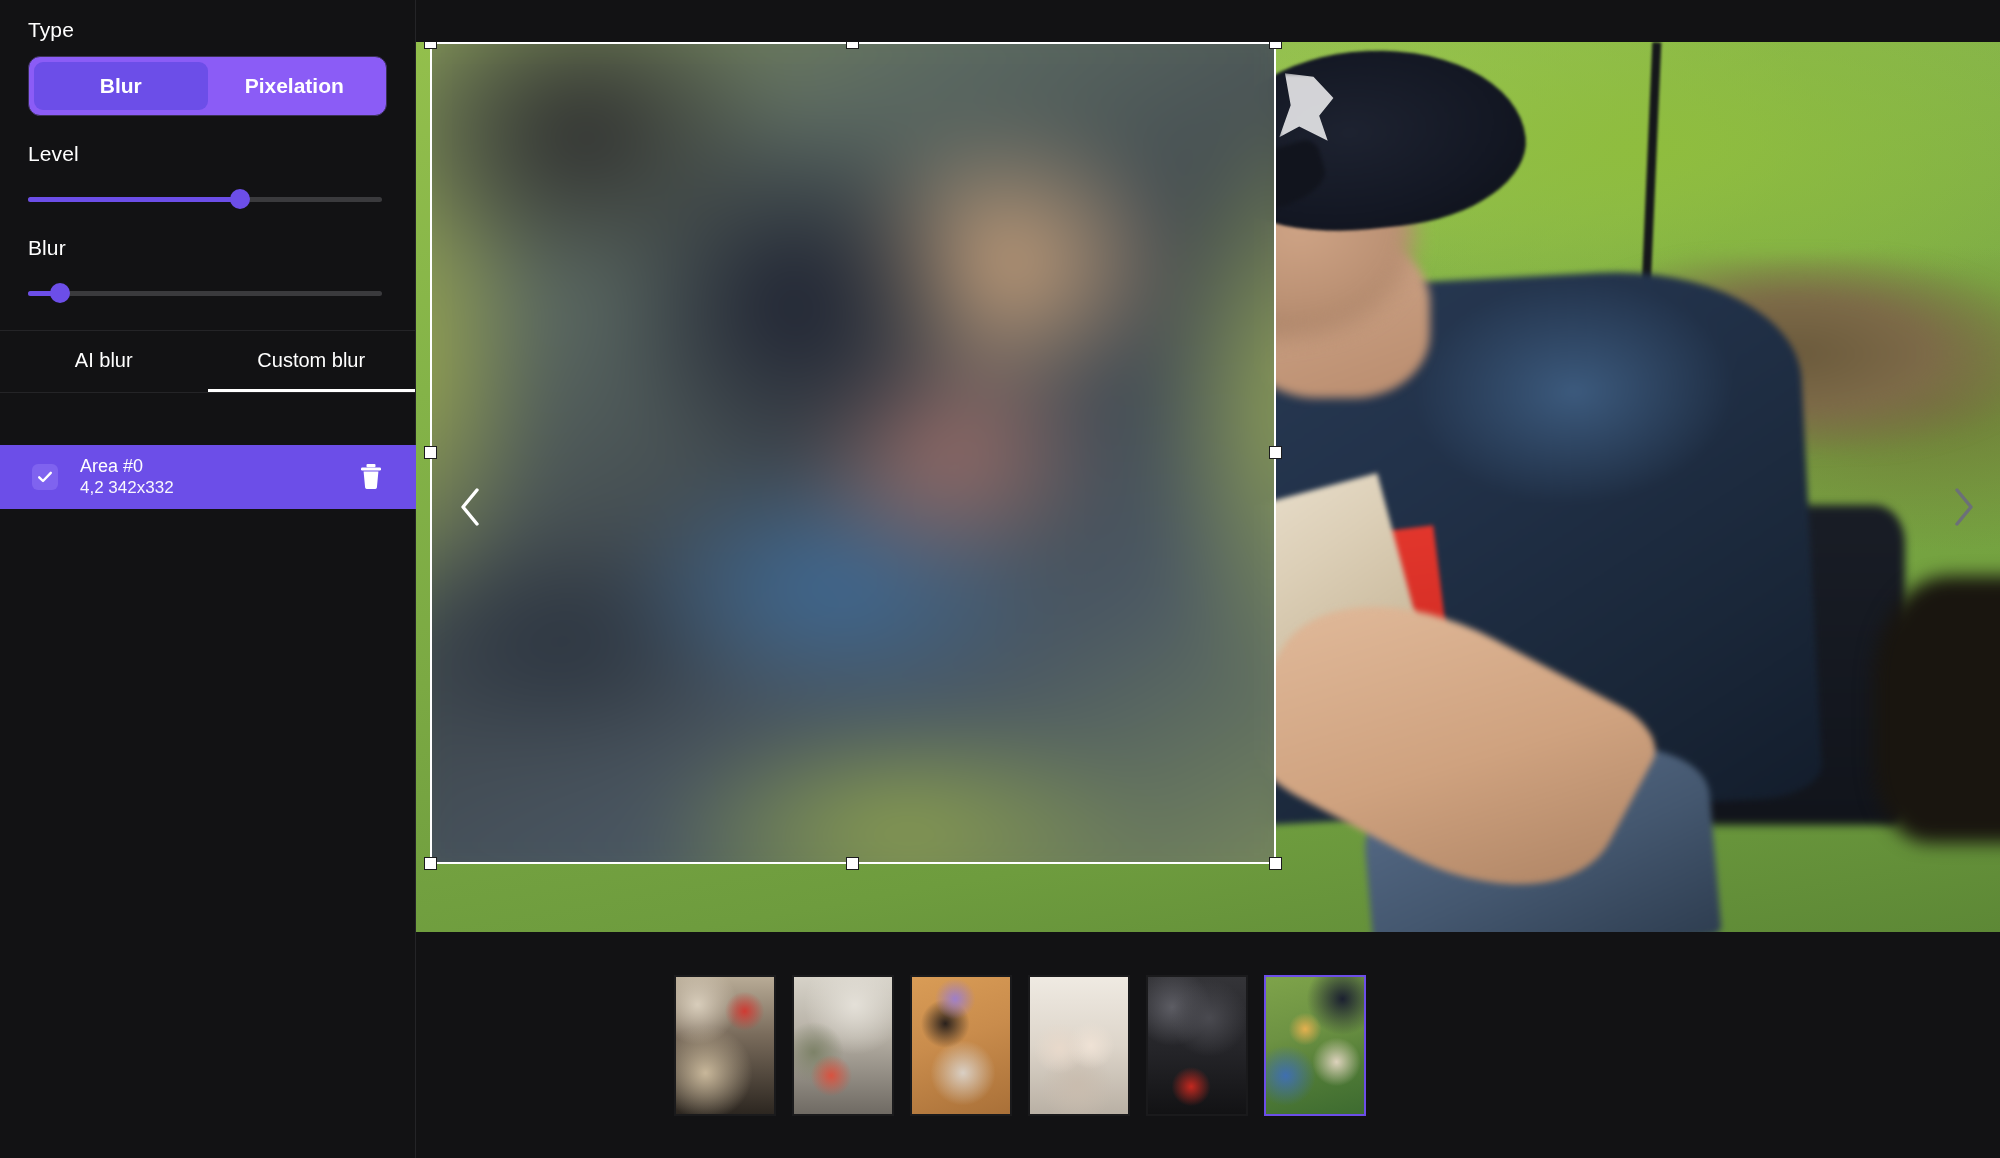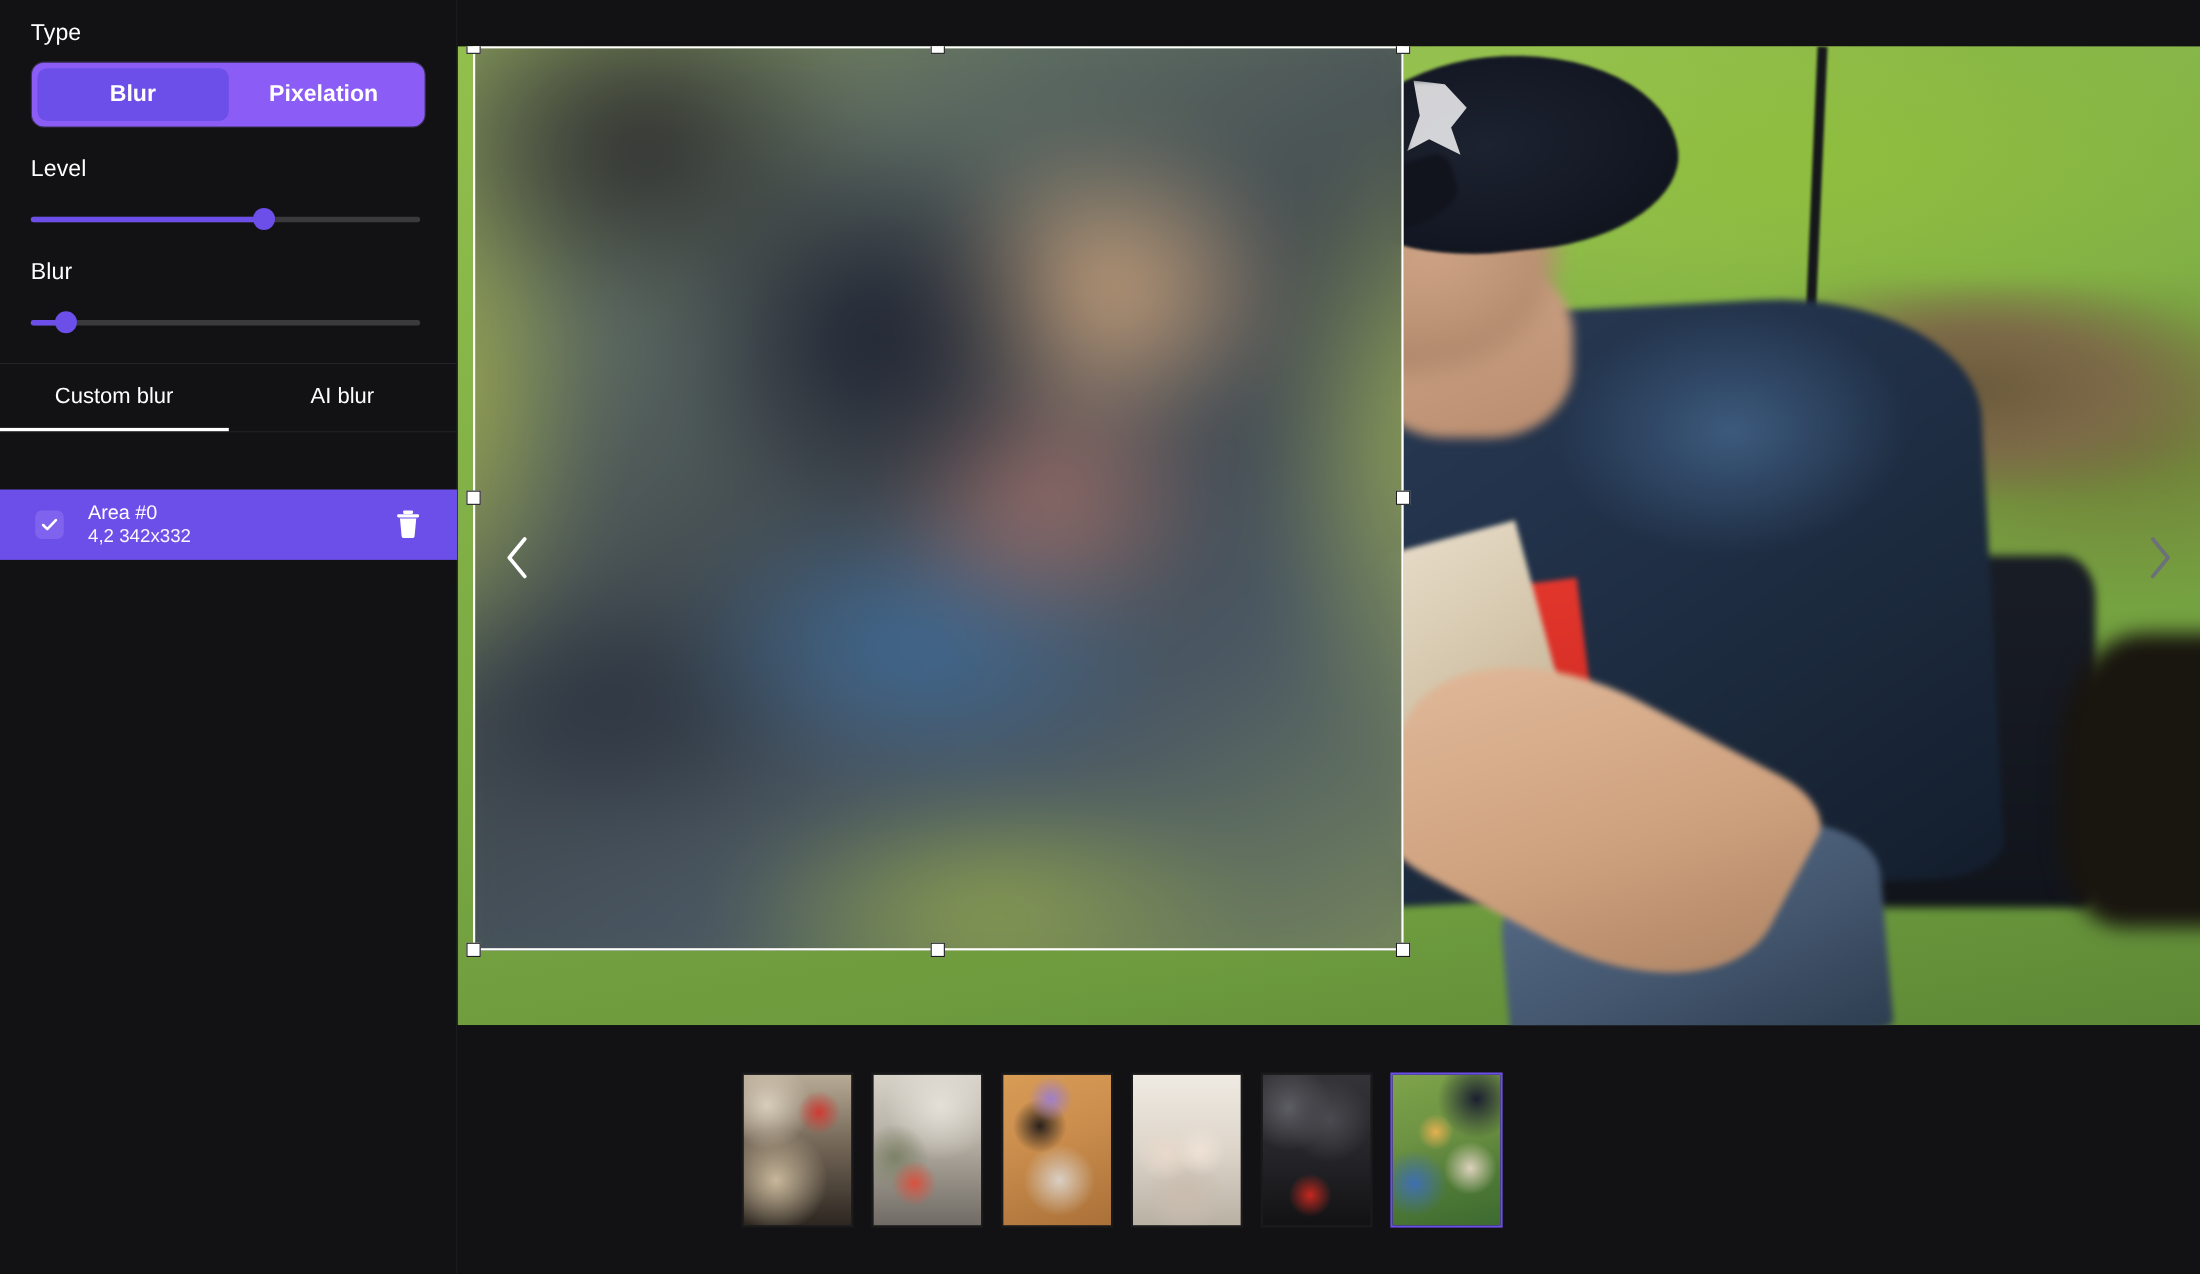--- a/index.html
+++ b/index.html
@@ -343,22 +343,22 @@
         <div class="slider">
           <div class="slider-track"></div>
           <div class="slider-fill" id="size-fill" style="width: 9%;"></div>
           <div class="slider-thumb" id="size-thumb" style="left: 9%;"></div>
         </div>
       </div>
 
     </div>
 
     <div class="tabs">
+      <button class="tab">AI blur</button>
       <button class="tab active">Custom blur</button>
-      <button class="tab">AI blur</button>
     </div>
 
     <div class="tab-body">
 
       <div class="area-list">
         <div class="area-row">
           <span class="checkbox">
             <svg width="18" height="18" viewBox="0 0 18 18">
               <path d="M3.2 9.3 L7 13 L14.8 4.8" fill="none" stroke="#ffffff" stroke-width="2.4" stroke-linecap="round" stroke-linejoin="round"></path>
             </svg>

